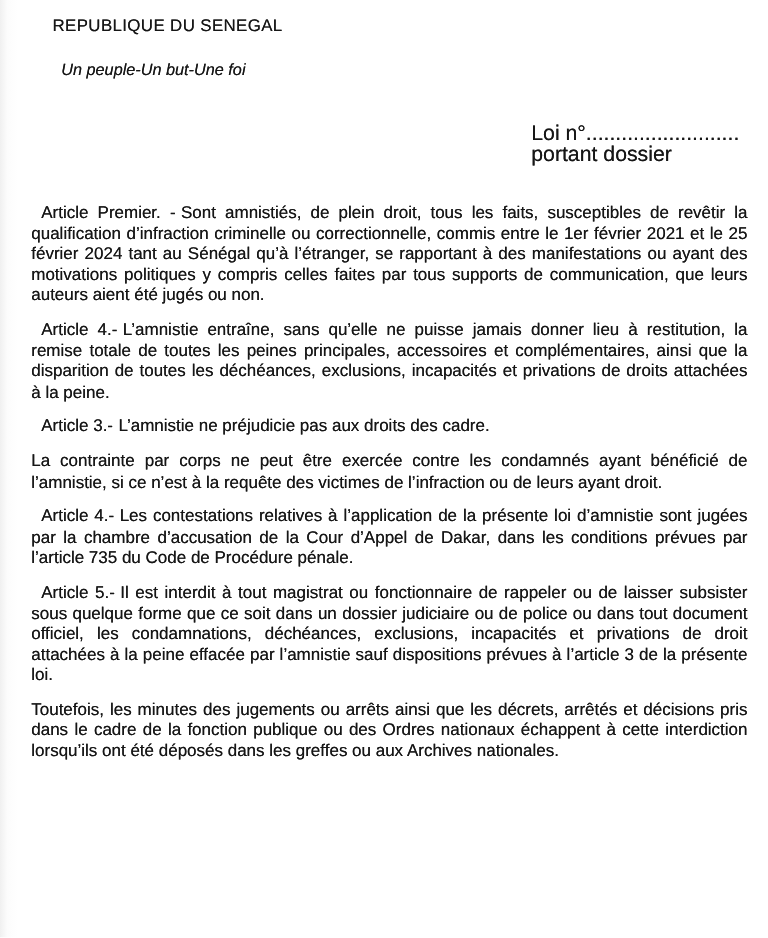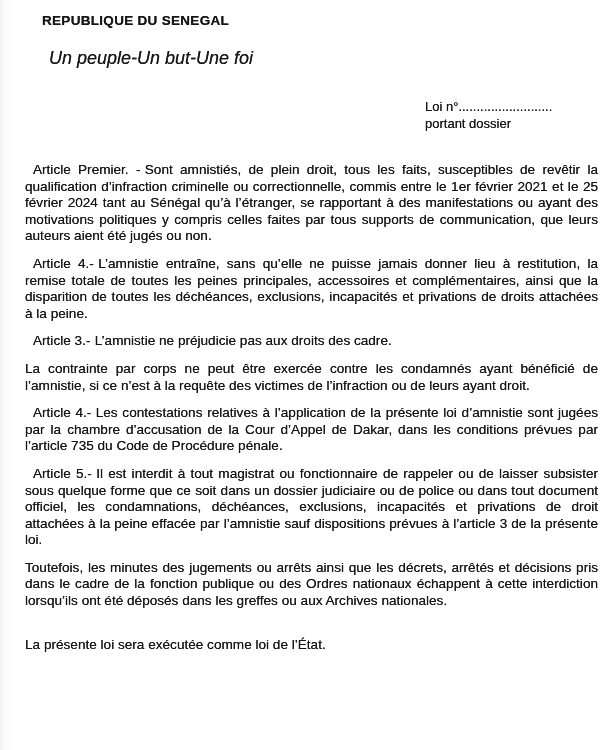--- a/index.html
+++ b/index.html
@@ -15,37 +15,37 @@
     overflow: hidden;
     font-family: "Liberation Sans", "DejaVu Sans", sans-serif;
     color: #161616;
     text-shadow: 0 0 0.5px rgba(20,20,20,0.85);
   }
   .hdr-republic {
     position: absolute;
     left: 42px;
     top: 13px;
     font-size: 13.5px;
-    font-weight: bold;
+    font-weight: normal;
     letter-spacing: 0.3px;
     white-space: nowrap;
   }
   .hdr-motto {
     position: absolute;
     left: 49px;
     top: 48px;
-    font-size: 18px;
+    font-size: 13px;
     font-style: italic;
     white-space: nowrap;
   }
   .law-ref {
     position: absolute;
     left: 425px;
     top: 98px;
-    font-size: 13px;
+    font-size: 17px;
     line-height: 17px;
   }
   .law-body {
     position: absolute;
     left: 25px;
     right: 16px;
     top: 162px;
     font-size: 13.6px;
     line-height: 16.6px;
     text-align: justify;
@@ -90,17 +90,16 @@
     <p class="para hang"><strong>Article 3.-</strong><span>L’amnistie ne préjudicie pas aux droits des cadre.</span></p>
 
     <p class="para"><span>La contrainte par corps ne peut être exercée contre les condamnés ayant bénéficié de l’amnistie, si ce n’est à la requête des victimes de l’infraction ou de leurs ayant droit.</span></p>
 
     <p class="para hang"><strong>Article 4.-</strong><span>Les contestations relatives à l’application de la présente loi d’amnistie sont jugées par la chambre d’accusation de la Cour d’Appel de Dakar, dans les conditions prévues par l’article 735 du Code de Procédure pénale.</span></p>
 
     <p class="para hang"><strong>Article 5.-</strong><span>Il est interdit à tout magistrat ou fonctionnaire de rappeler ou de laisser subsister sous quelque forme que ce soit dans un dossier judiciaire ou de police ou dans tout document officiel, les condamnations, déchéances, exclusions, incapacités et privations de droit attachées à la peine effacée par l’amnistie sauf dispositions prévues à l’article 3 de la présente loi.</span></p>
 
     <p class="para"><span>Toutefois, les minutes des jugements ou arrêts ainsi que les décrets, arrêtés et décisions pris dans le cadre de la fonction publique ou des Ordres nationaux échappent à cette interdiction lorsqu’ils ont été déposés dans les greffes ou aux Archives nationales.</span></p>
 
-    <p class="para final"><span>La présente loi sera exécutée comme loi de l’État.</span></p>
 
   </div>
 
 </div>
 
 </body></html>

